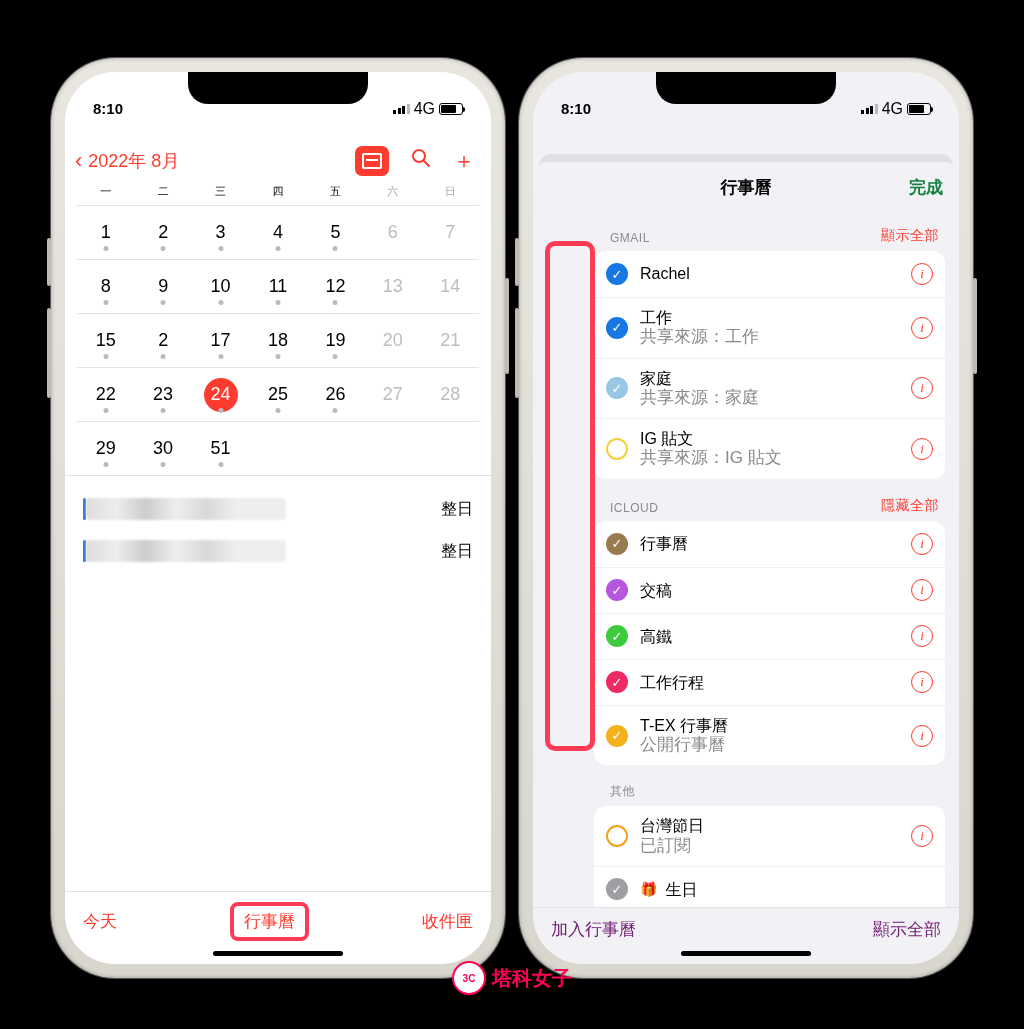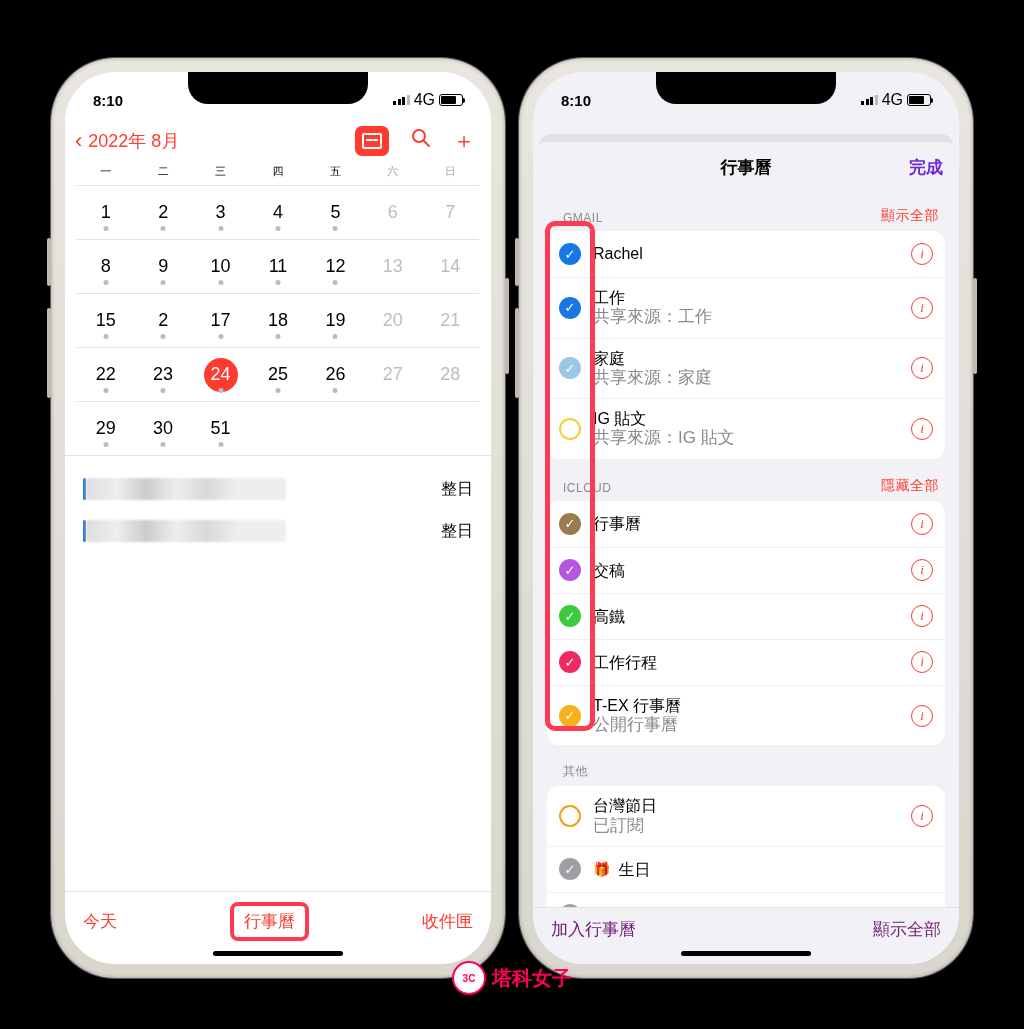--- a/index.html
+++ b/index.html
@@ -51,25 +51,26 @@
     transform: translateX(-50%);
     width: 180px; height: 32px;
     background: #000;
     border-radius: 0 0 20px 20px;
     z-index: 50;
   }
   .status-bar {
     height: 48px;
     display: flex;
     justify-content: space-between;
-    align-items: center;
+    align-items: flex-start;
     padding: 8px 28px 0;
     font-size: 15px;
     font-weight: 600;
     color: #000;
+    margin-top: 20px;
   }
   .status-right { display:flex; align-items:center; gap:4px; font-size:16px; font-weight:500;}
   .sig { display:flex; align-items:flex-end; gap:1.5px;}
   .sig i{ width:3px; background:#000; display:block;}
   .sig i:nth-child(1){height:4px}
   .sig i:nth-child(2){height:6px}
   .sig i:nth-child(3){height:8px}
   .sig i:nth-child(4){height:10px;background:#bbb}
   .batt { width:24px; height:12px; border:1px solid #000; border-radius:3px; position:relative;}
   .batt::after{content:"";position:absolute;right:-3px;top:3px;width:2px;height:5px;background:#000;border-radius:0 2px 2px 0;}
@@ -157,21 +158,21 @@
   .sheet{
     flex:1;background:#f2f2f6;border-radius:14px 14px 0 0;
     margin-top:-4px;
     display:flex;flex-direction:column;overflow:hidden;
   }
   .sheet-head{
     display:flex;align-items:center;justify-content:center;position:relative;
     padding:14px 16px 10px;
   }
   .sheet-title{font-size:17px;font-weight:600;}
-  .done-btn{position:absolute;right:16px;color:#6d28d9;font-size:17px;font-weight:600;}
+  .done-btn{position:absolute;right:16px;color:#15803d;font-size:17px;font-weight:600;}
   .section-head{
     display:flex;justify-content:space-between;align-items:flex-end;
     padding:18px 20px 6px 30px;
     font-size:12px;color:#8a8a8e;letter-spacing:.5px;
   }
   .section-head .act{color:#ff3b30;font-size:14px;}
   .list{
     background:#fff;border-radius:12px;margin:0 14px;overflow:hidden;
   }
   .row{
@@ -350,21 +351,21 @@
         </div>
       </div>
       <div class="sheet-backdrop"></div>
       <div class="card-top"></div>
       <div class="sheet">
         <div class="sheet-head">
           <span class="sheet-title">行事曆</span>
           <span class="done-btn">完成</span>
         </div>
         <div class="sheet-body" id="sheet-body">
-            <div style="position: relative;">
+            <div style="position: relative; padding-left: 47px;">
               <div class="section-head">
                 <span>GMAIL</span>
                 <span class="act">顯示全部</span>
               </div>
               <div class="list">
                 <div class="row">
                   <div class="check" style="background: rgb(22, 119, 229); border-color: rgb(22, 119, 229);">✓</div>
                   <div class="row-text">
                     <span class="t">Rachel</span>
                   </div>

